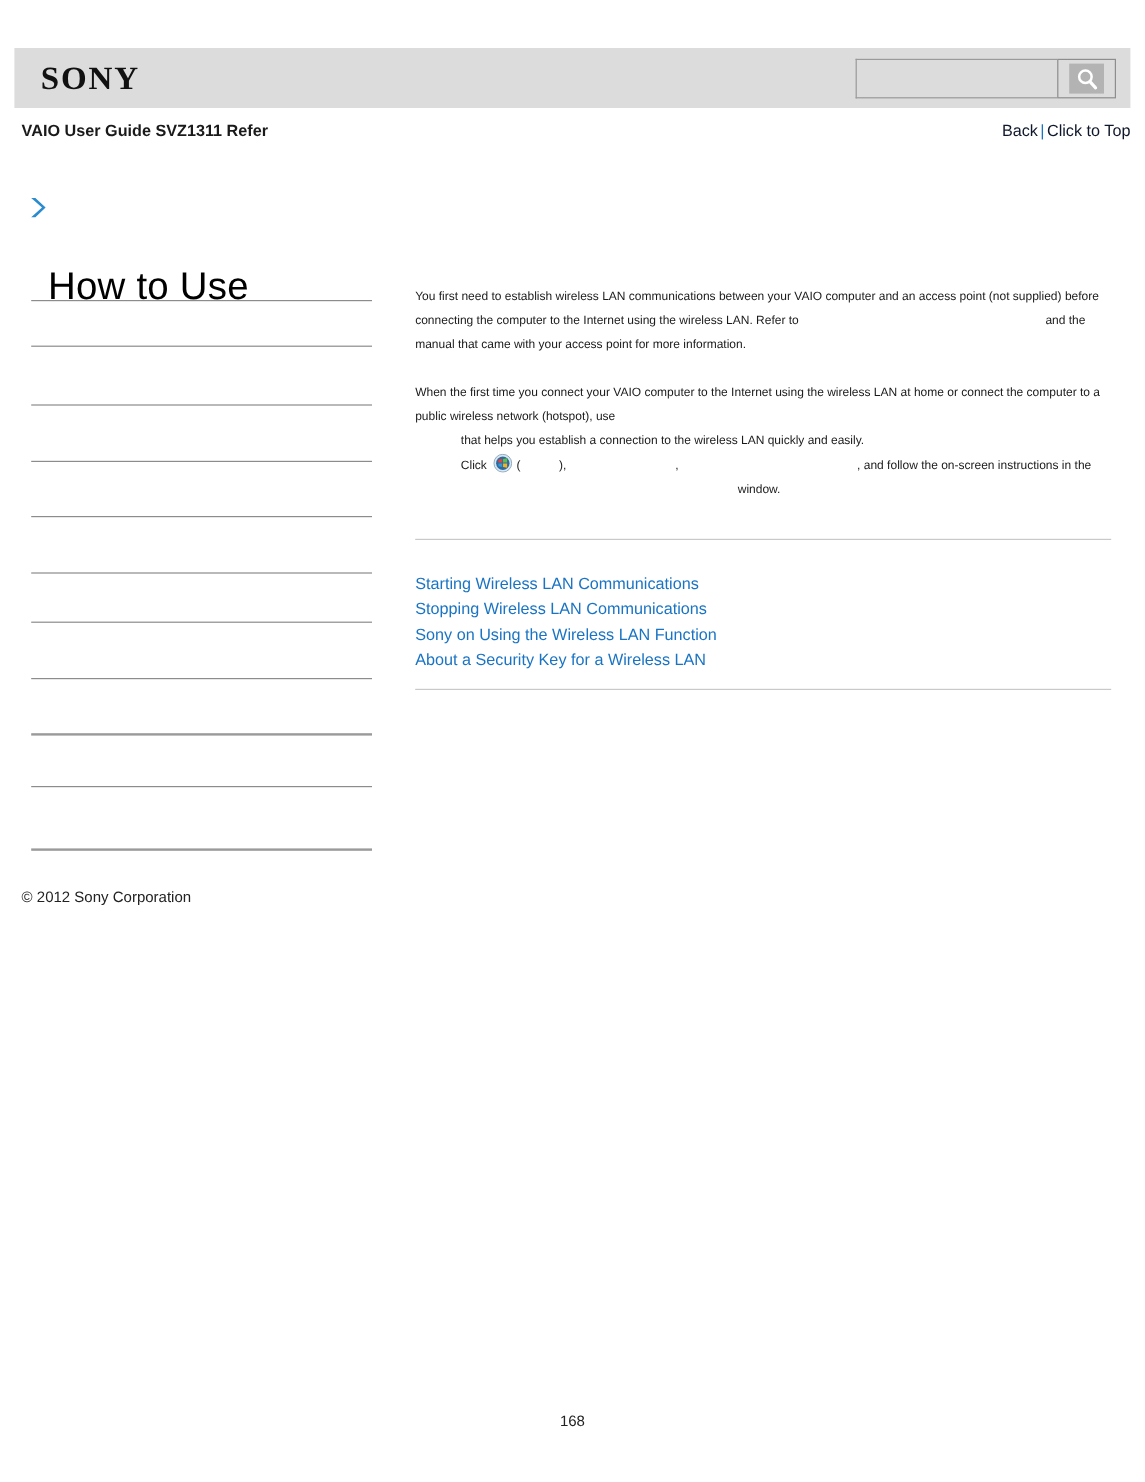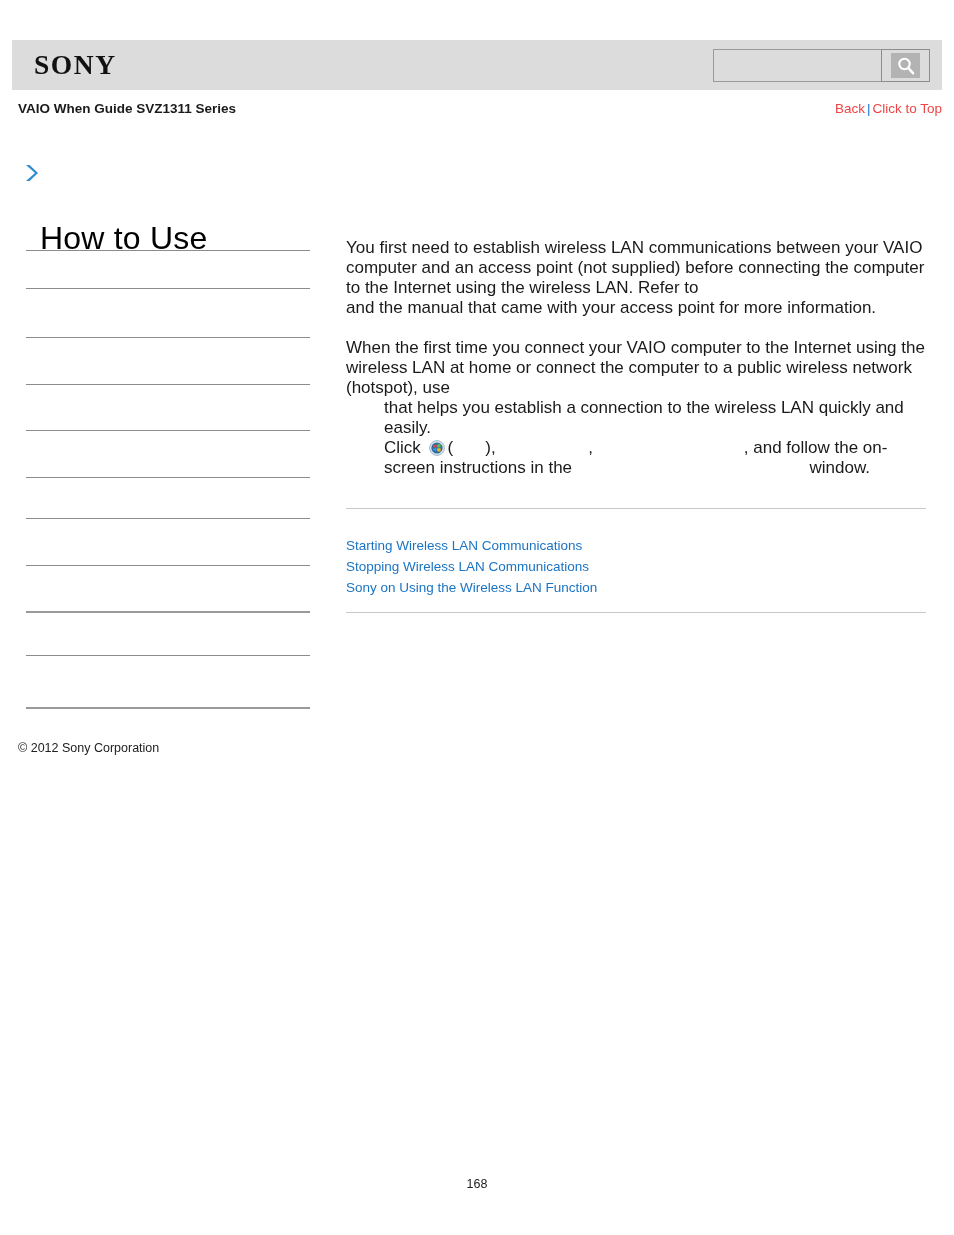--- a/index.html
+++ b/index.html
@@ -101,21 +101,21 @@
   }
   .nav-links {
     position: absolute;
     right: 0;
     top: 0;
     font-size: 13.5px;
     color: #1a74c4;
     white-space: nowrap;
   }
   .nav-links a {
-    color: #ef4444;
+    color: #0f172a;
     text-decoration: none;
   }
   .nav-sep {
     color: #1a74c4;
     padding: 0 2px;
   }
 
   
   .sidebar {
     position: absolute;
@@ -167,21 +167,21 @@
   }
 
   
   .content {
     position: absolute;
     left: 346px;
     top: 238px;
     width: 580px;
   }
   .para {
-    font-size: 17px;
+    font-size: 10px;
     line-height: 20px;
     color: #1a1a1a;
     margin: 0;
   }
   .para-2 {
     margin-top: 20px;
   }
   .gap-inline {
     display: inline-block;
   }
@@ -247,21 +247,21 @@
         <svg width="20" height="20" viewBox="0 0 20 20" aria-hidden="true">
           <circle cx="8.5" cy="8" r="5.2" fill="none" stroke="#ffffff" stroke-width="2.1"></circle>
           <line x1="12.3" y1="12" x2="17" y2="17.2" stroke="#ffffff" stroke-width="2.6" stroke-linecap="round"></line>
         </svg>
       </span>
     </button>
   </div>
 </div>
 
 <div class="title-row">
-  <div class="guide-title">VAIO When Guide SVZ1311 Series</div>
+  <div class="guide-title">VAIO User Guide SVZ1311 Refer</div>
   <div class="nav-links">
     <a href="#">Back</a><span class="nav-sep">|</span><a href="#">Click to Top</a>
   </div>
 </div>
 
 <div class="sidebar">
 
   <span class="chevron-icon">
     <svg width="18" height="20" viewBox="0 0 18 20" aria-hidden="true">
       <path d="M3 2 L12 10 L3 18 L6.5 18 L15 10 L6.5 2 Z" fill="#2a8cce"></path>
@@ -310,18 +310,19 @@
            <path d="M8.2 8.2 L11.6 8.2 L11.6 11.8 L8.2 11.2 Z" fill="#f5b31c"></path>
          </svg>
        </span><span>(</span><span class="gap-inline" style="width:32px;"></span><span>), </span><span class="gap-inline" style="width:88px;"></span><span>, </span><span class="gap-inline" style="width:146px;"></span><span>, and follow the on-screen instructions in the </span><span class="gap-inline" style="width:228px;"></span><span> window.</span></span></p>
 
   <div class="content-rule rule-top"></div>
 
   <ul class="link-list" style="margin-top:26px;">
     <li><a href="#">Starting Wireless LAN Communications</a></li>
     <li><a href="#">Stopping Wireless LAN Communications</a></li>
     <li><a href="#">Sony on Using the Wireless LAN Function</a></li>
+    <li><a href="#">About a Security Key for a Wireless LAN</a></li>
   </ul>
 
   <div class="content-rule rule-bottom"></div>
 </div>
 
 <div class="page-number">168</div>
 
 </body></html>

